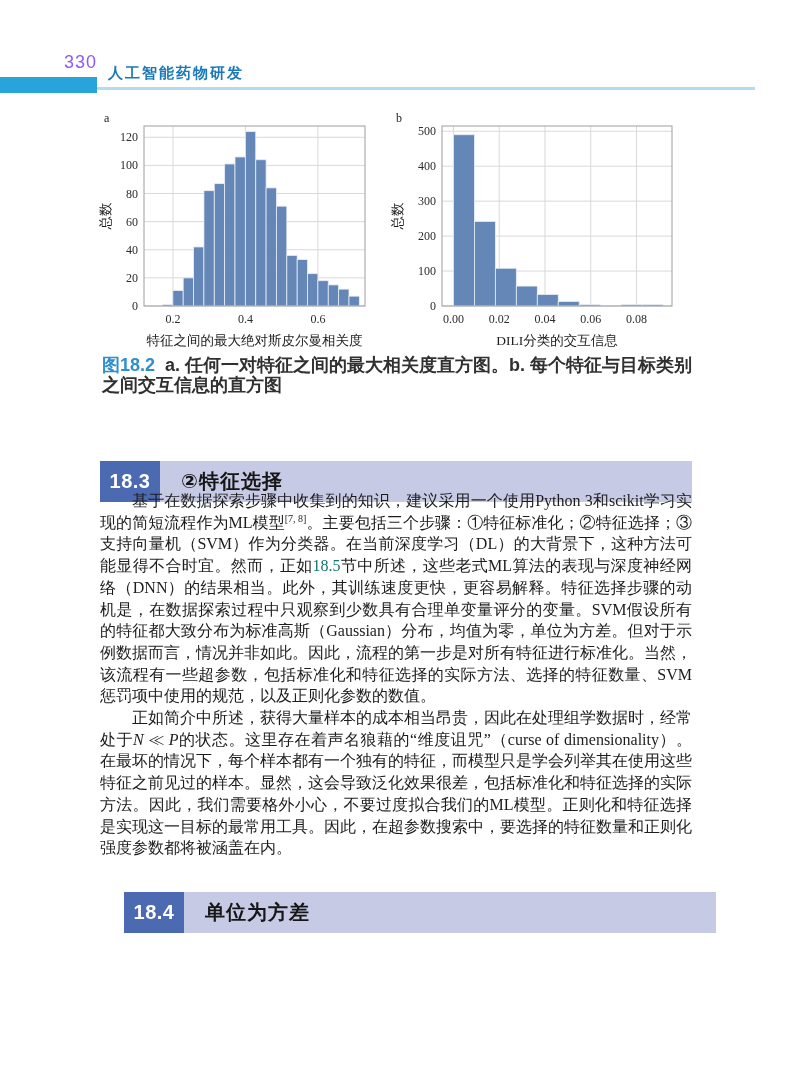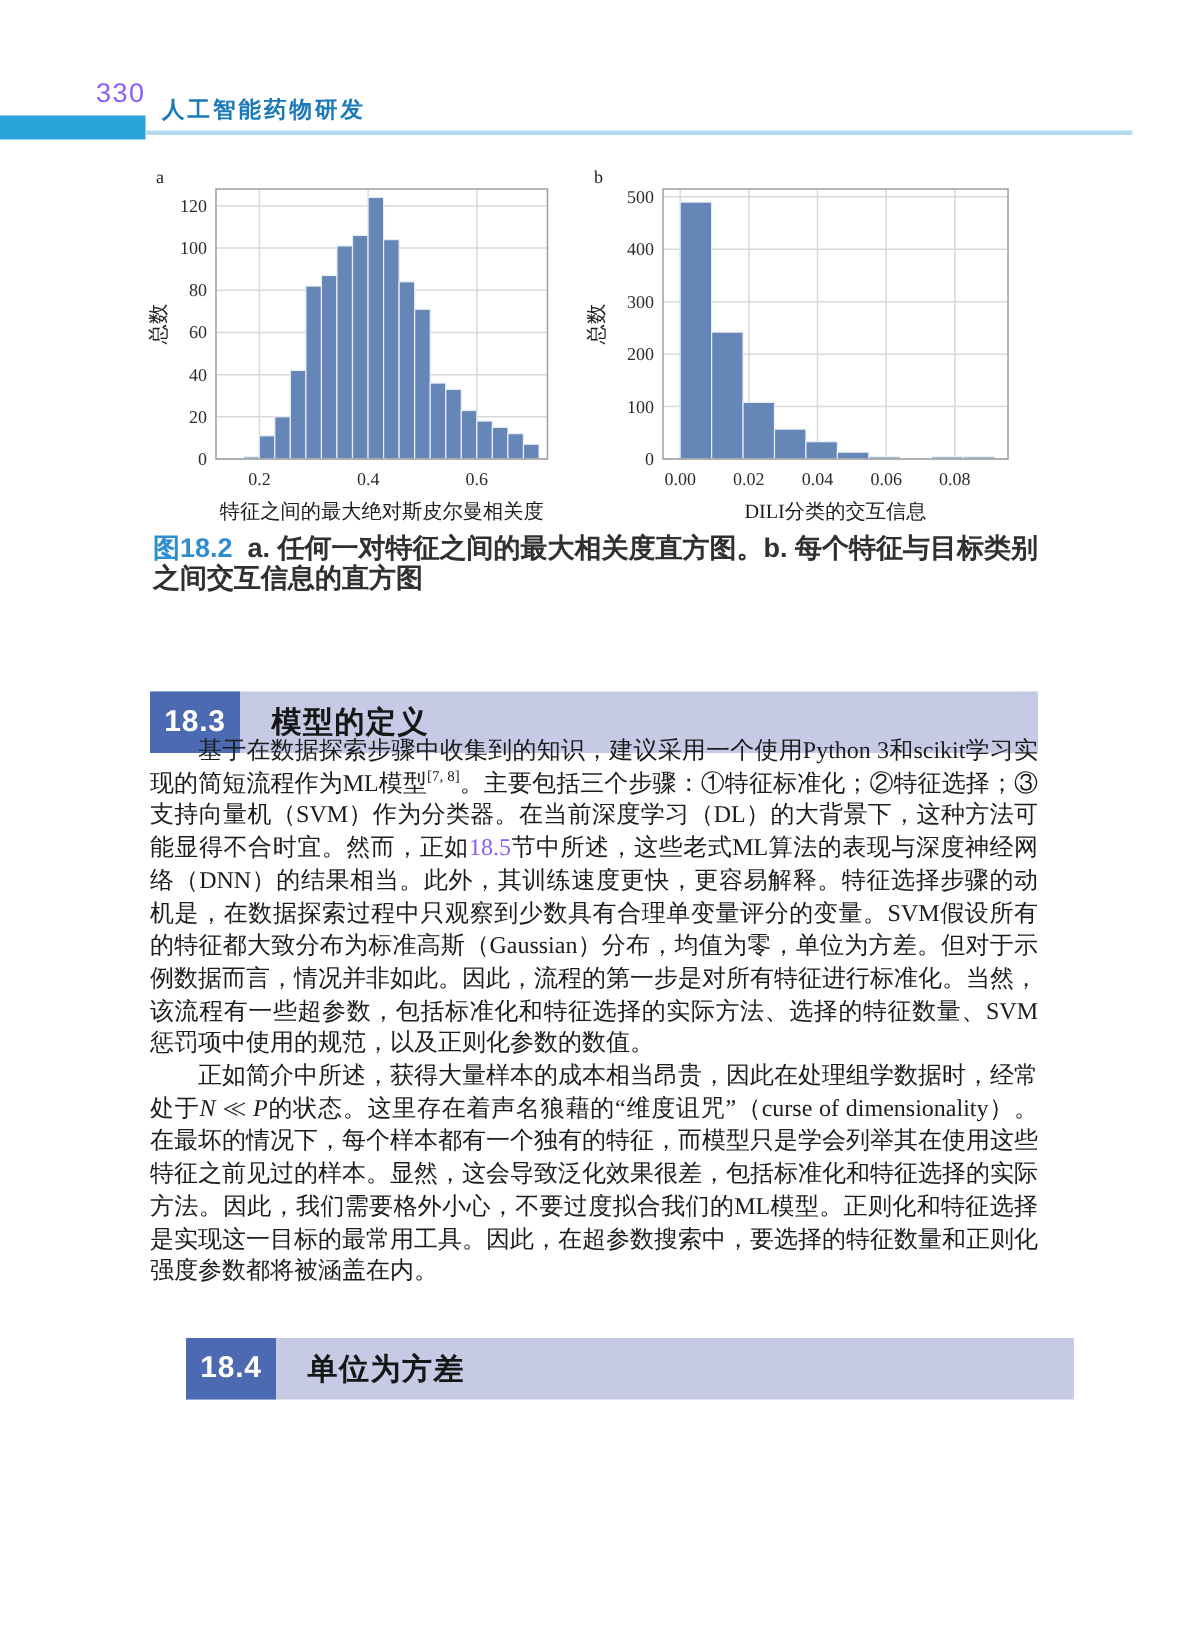--- a/index.html
+++ b/index.html
@@ -53,21 +53,21 @@
   .heading-184{ top:892px;margin-left:24px; }
   
   .body-text{
     position:absolute; left:100px; width:592px;
     font-size:16px; line-height:21.7px; text-align:justify; color:#1c1c1c;
   }
   .block-1{ top:490px; }
   .block-2{ top:962px; }
   .para{ margin:0; text-indent:2em; }
   .cite{ font-size:10px; line-height:0; }
-  .ref-link{ color:#8b5cf6; cursor:pointer; }
+  .ref-link{ color:#0f766e; cursor:pointer; }
   .mathvar{ font-style:italic; font-family:"Liberation Serif","DejaVu Serif",serif; }
 </style>
 </head>
 <body>
 
 <div class="page">
 
   <div class="page-number">330</div>
   <div class="header-accent-bar"></div>
   <div class="running-head">人工智能药物研发</div>
@@ -159,21 +159,21 @@
         <text text-anchor="middle" class="axlabel" transform="translate(12,106) rotate(-90)">总数</text>
         <text x="6" y="12" class="panel-letter">b</text>
       </svg>
   </div>
   <div class="figure-caption">
     <span class="caption-label">图18.2</span><span>a. 任何一对特征之间的最大相关度直方图。b. 每个特征与目标类别之间交互信息的直方图</span>
   </div>
 
   <div class="section-heading heading-183">
     <span class="sec-num">18.3</span>
-    <span class="sec-title">模型的定义</span>
+    <span class="sec-title">②特征选择</span>
   </div>
 
   <div class="body-text block-1">
     <p class="para"><span>基于在数据探索步骤中收集到的知识，建议采用一个使用Python 3和scikit学习实现的简短流程作为ML模型</span><sup class="cite">[7, 8]</sup><span>。主要包括三个步骤：①特征标准化；②特征选择；③支持向量机（SVM）作为分类器。在当前深度学习（DL）的大背景下，这种方法可能显得不合时宜。然而，正如</span><span class="ref-link">18.5</span><span>节中所述，这些老式ML算法的表现与深度神经网络（DNN）的结果相当。此外，其训练速度更快，更容易解释。特征选择步骤的动机是，在数据探索过程中只观察到少数具有合理单变量评分的变量。SVM假设所有的特征都大致分布为标准高斯（Gaussian）分布，均值为零，单位为方差。但对于示例数据而言，情况并非如此。因此，流程的第一步是对所有特征进行标准化。当然，该流程有一些超参数，包括标准化和特征选择的实际方法、选择的特征数量、SVM惩罚项中使用的规范，以及正则化参数的数值。</span></p>
     <p class="para"><span>正如简介中所述，获得大量样本的成本相当昂贵，因此在处理组学数据时，经常处于</span><i class="mathvar">N</i><span> ≪ </span><i class="mathvar">P</i><span>的状态。这里存在着声名狼藉的“维度诅咒”（curse of dimensionality）。在最坏的情况下，每个样本都有一个独有的特征，而模型只是学会列举其在使用这些特征之前见过的样本。显然，这会导致泛化效果很差，包括标准化和特征选择的实际方法。因此，我们需要格外小心，不要过度拟合我们的ML模型。正则化和特征选择是实现这一目标的最常用工具。因此，在超参数搜索中，要选择的特征数量和正则化强度参数都将被涵盖在内。</span></p>
   </div>
 
   <div class="section-heading heading-184">
     <span class="sec-num">18.4</span>
     <span class="sec-title">单位为方差</span>

